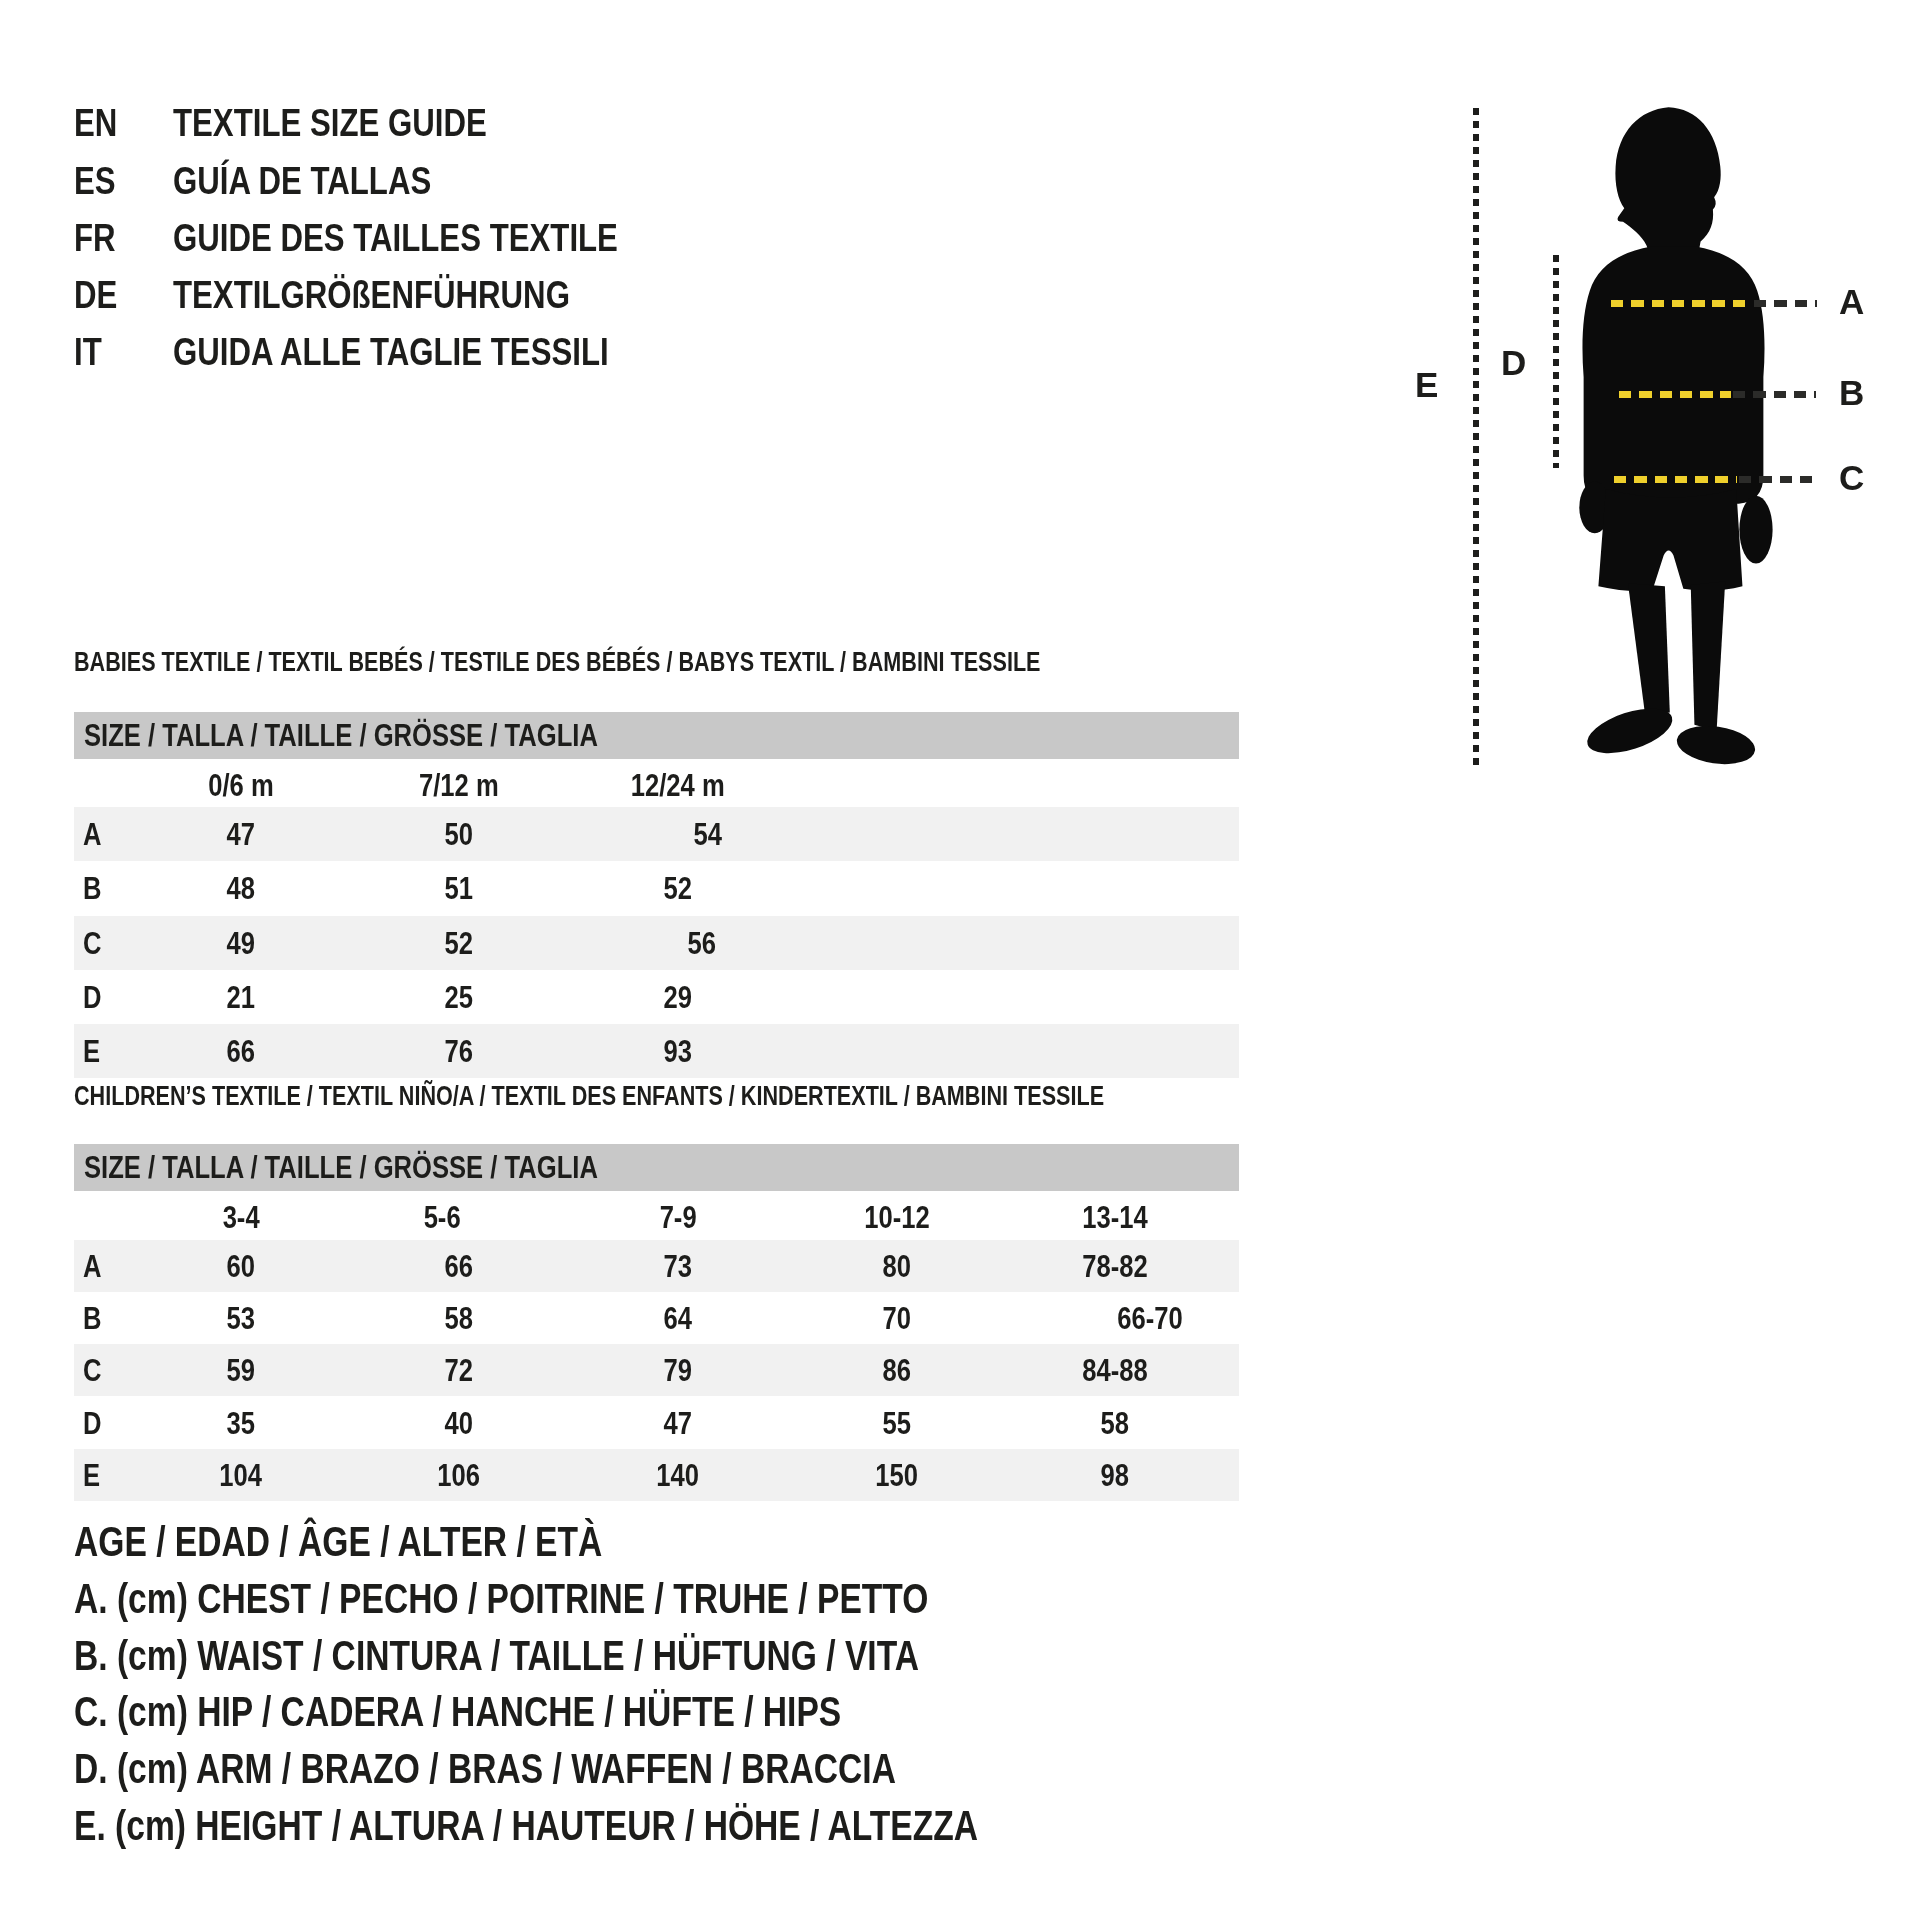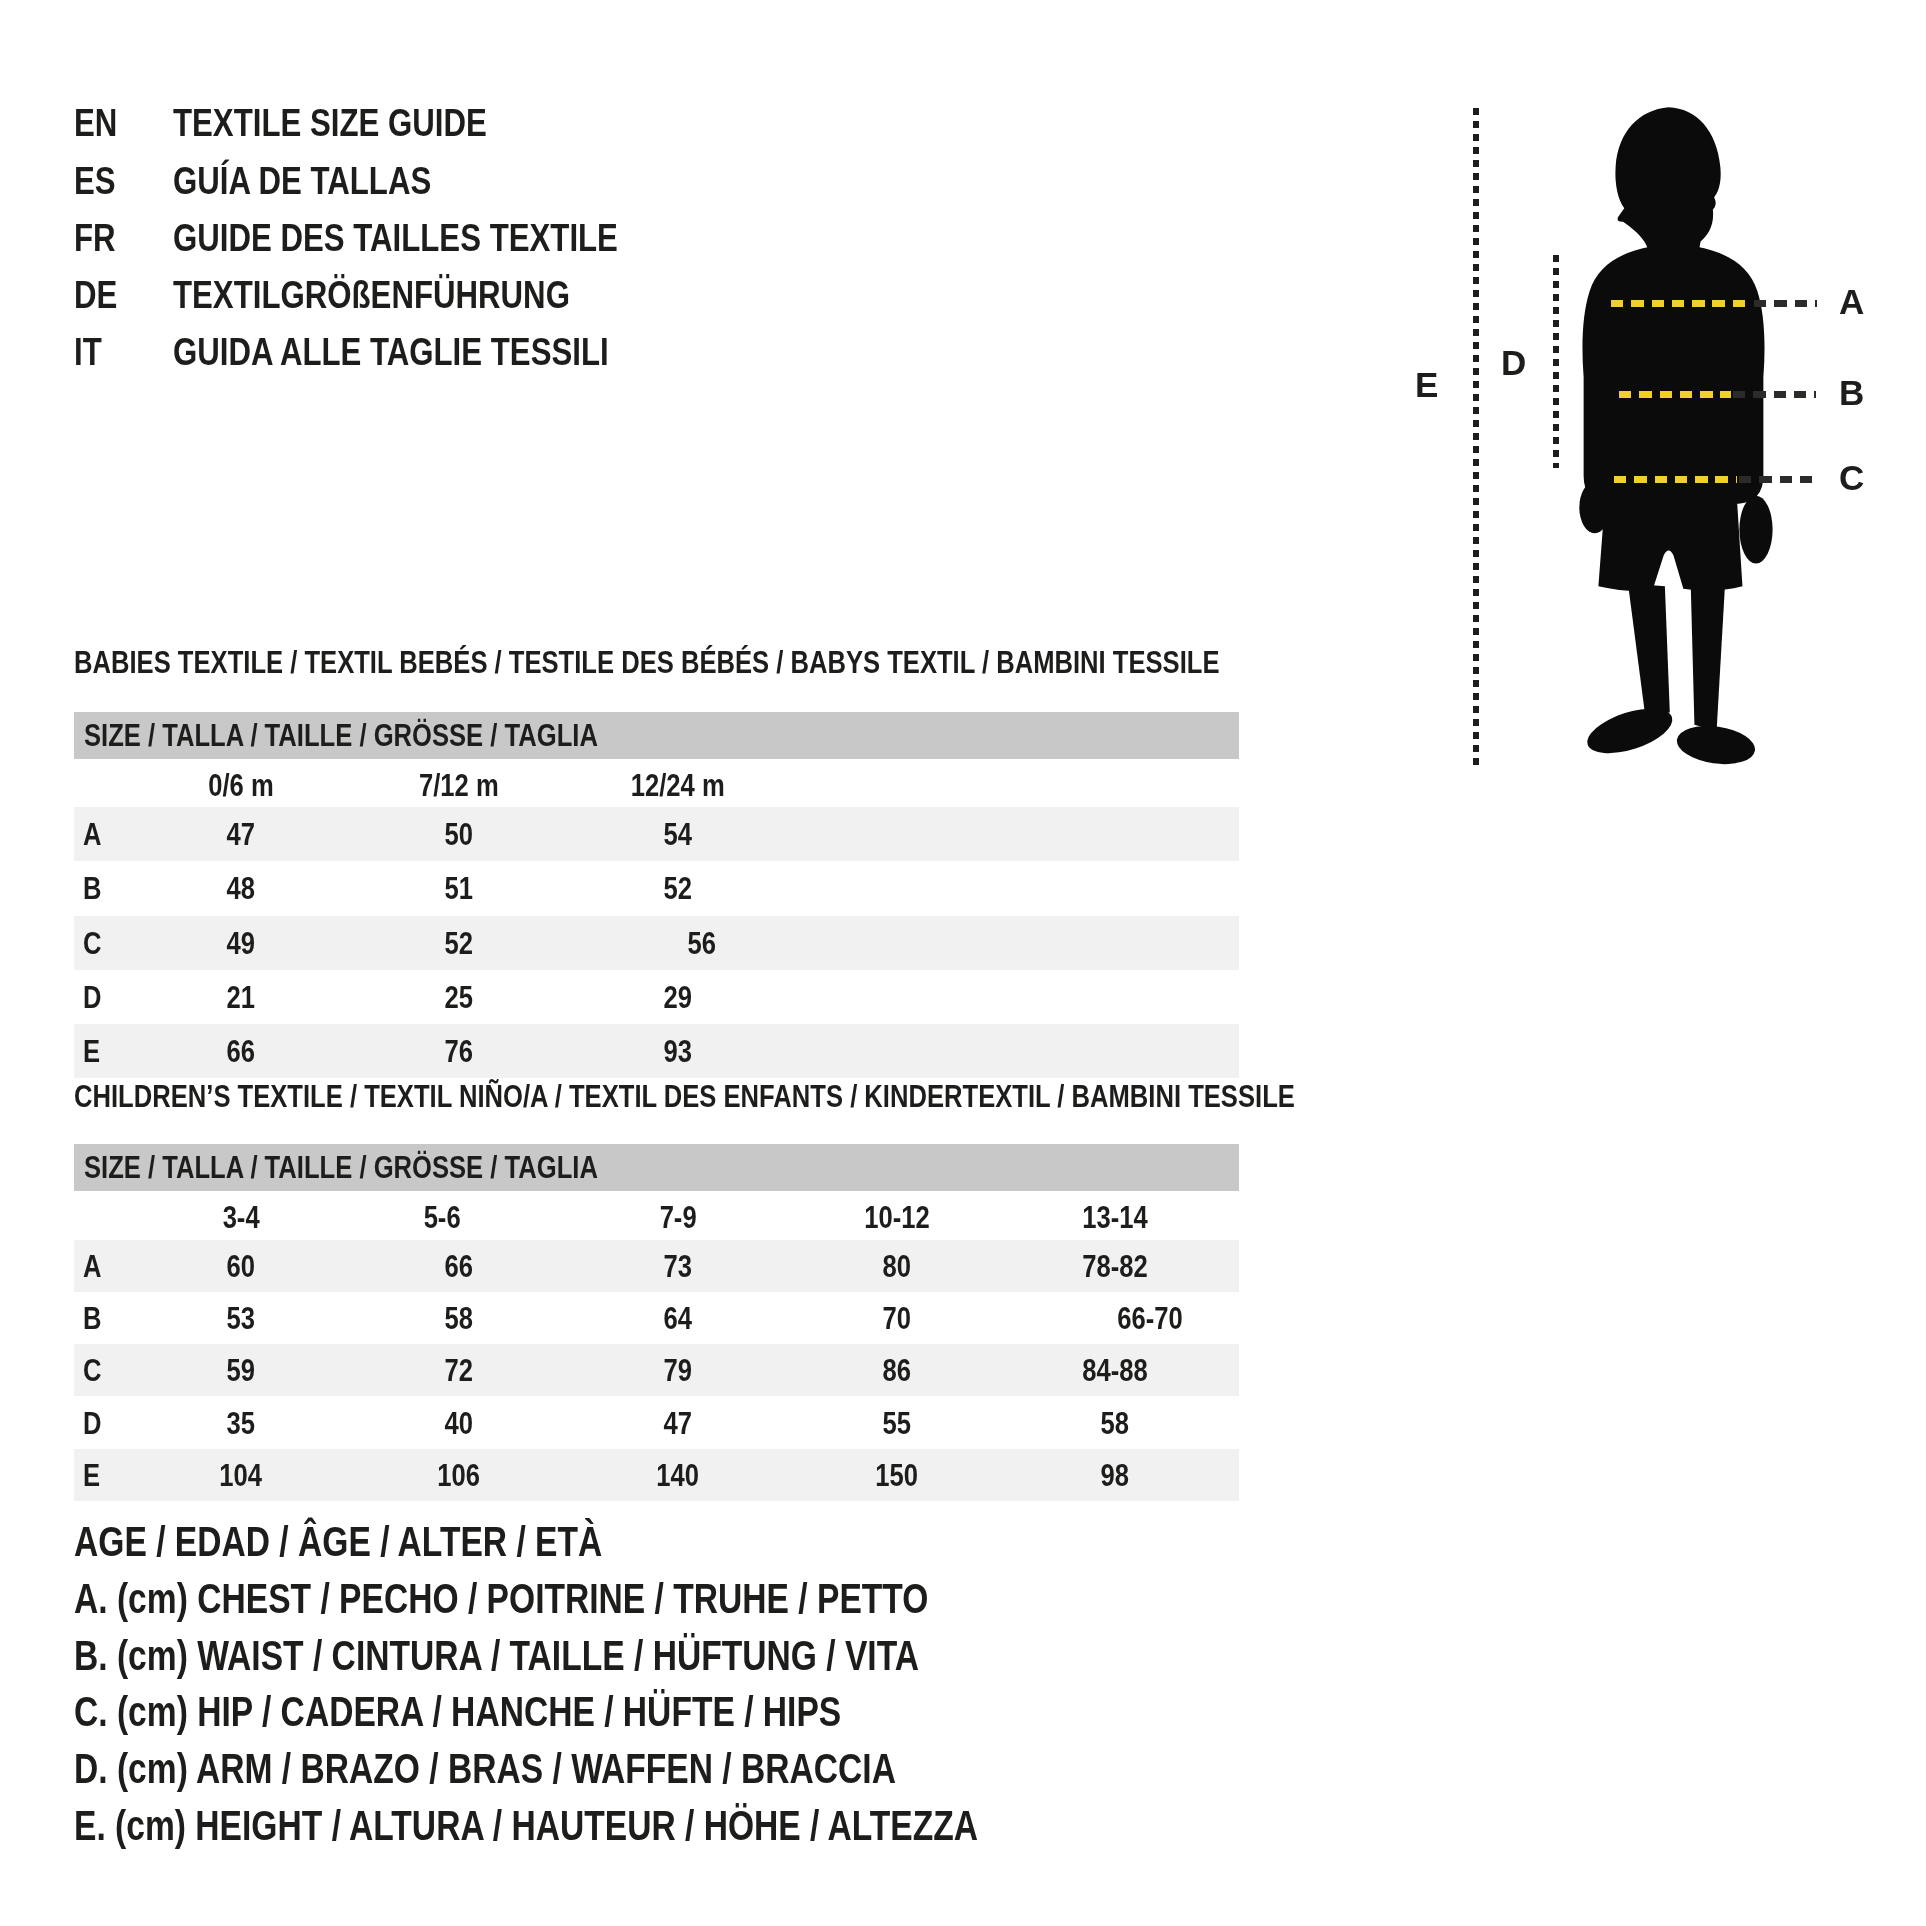--- a/index.html
+++ b/index.html
@@ -10,21 +10,21 @@
   
   .cz{display:inline-block;transform:scaleX(0.8);transform-origin:0 50%;white-space:nowrap;}
   .czc{display:inline-block;transform:scaleX(0.8);transform-origin:50% 50%;white-space:nowrap;}
 
   
   .lang-row{position:absolute;left:74px;height:57px;line-height:57px;font-size:39px;font-weight:bold;}
   .lang-code{position:absolute;left:0;}
   .lang-title{position:absolute;left:99px;}
 
   
-  .sectitle{position:absolute;left:74px;height:43px;line-height:43px;font-size:32px;font-weight:bold;}
+  .sectitle{position:absolute;left:74px;height:43px;line-height:43px;font-size:27px;font-weight:bold;}
 
   
   .szbar{position:absolute;left:74px;width:1165px;height:47px;background:#c8c8c8;
          font-size:32px;font-weight:bold;line-height:47px;padding-left:10px;box-sizing:border-box;}
 
   
   .trow{position:absolute;left:74px;width:1165px;text-decoration:underline;}
   .trow.alt{background:#f1f1f1;}
   .rlabel{position:absolute;left:8.6px;font-size:32px;font-weight:bold;}
   .cell{position:absolute;width:216px;text-align:center;font-size:32px;font-weight:bold;}
@@ -118,21 +118,21 @@
     <div class="trow" style="top:762px;height:46px;line-height:46px">
       <span class="cell" style="left:59px"><span class="czc">0/6 m</span></span>
       <span class="cell" style="left:277px"><span class="czc">7/12 m</span></span>
       <span class="cell" style="left:496px"><span class="czc">12/24 m</span></span>
     </div>
 
     <div class="trow alt" style="top:807px;height:54px;line-height:54px">
       <span class="rlabel"><span class="cz">A</span></span>
       <span class="cell" style="left:59px"><span class="czc">47</span></span>
       <span class="cell" style="left:277px"><span class="czc">50</span></span>
-      <span class="cell" style="left:496px"><span class="czc">54</span></span>
+      <span class="cell" style="left:526px"><span class="czc">54</span></span>
     </div>
     <div class="trow" style="top:861px;height:54px;line-height:54px">
       <span class="rlabel"><span class="cz">B</span></span>
       <span class="cell" style="left:59px"><span class="czc">48</span></span>
       <span class="cell" style="left:277px"><span class="czc">51</span></span>
       <span class="cell" style="left:496px"><span class="czc">52</span></span>
     </div>
     <div class="trow alt" style="top:916px;height:54px;line-height:54px">
       <span class="rlabel"><span class="cz">C</span></span>
       <span class="cell" style="left:59px"><span class="czc">49</span></span>

